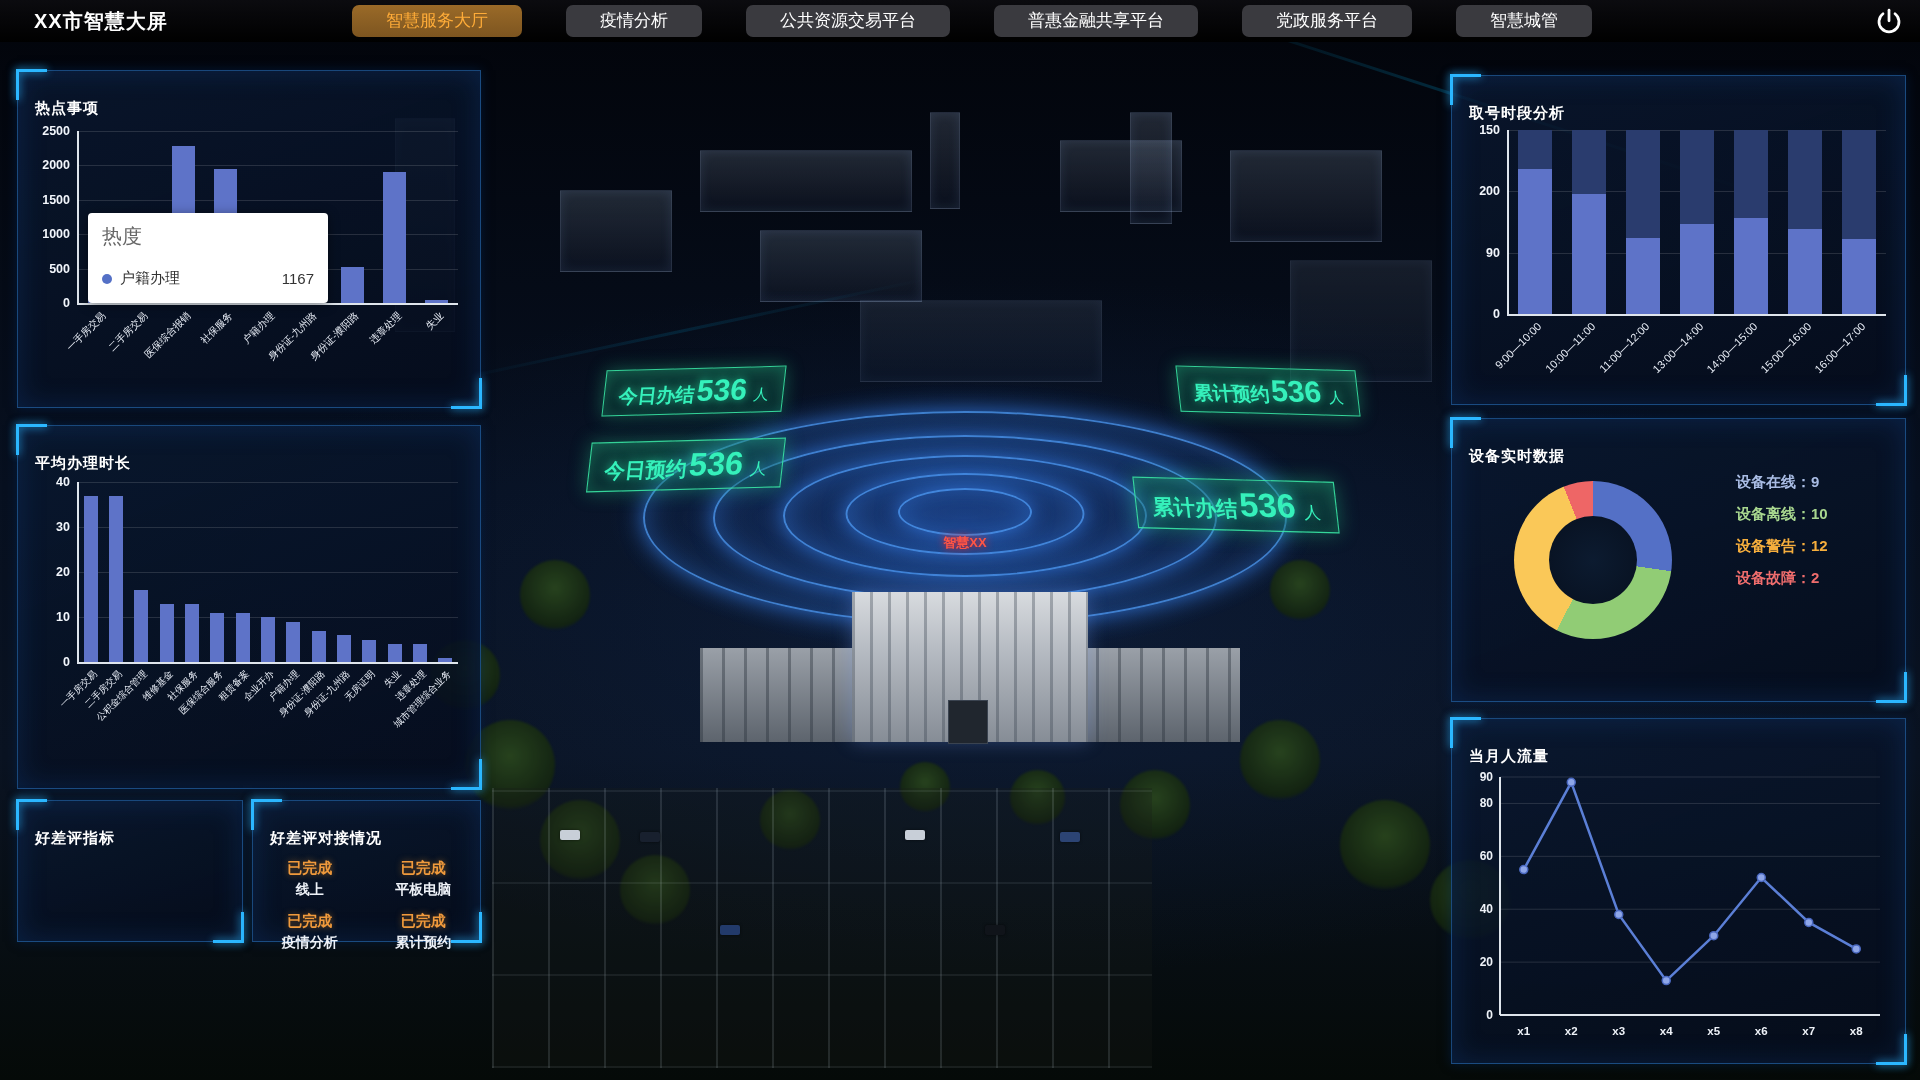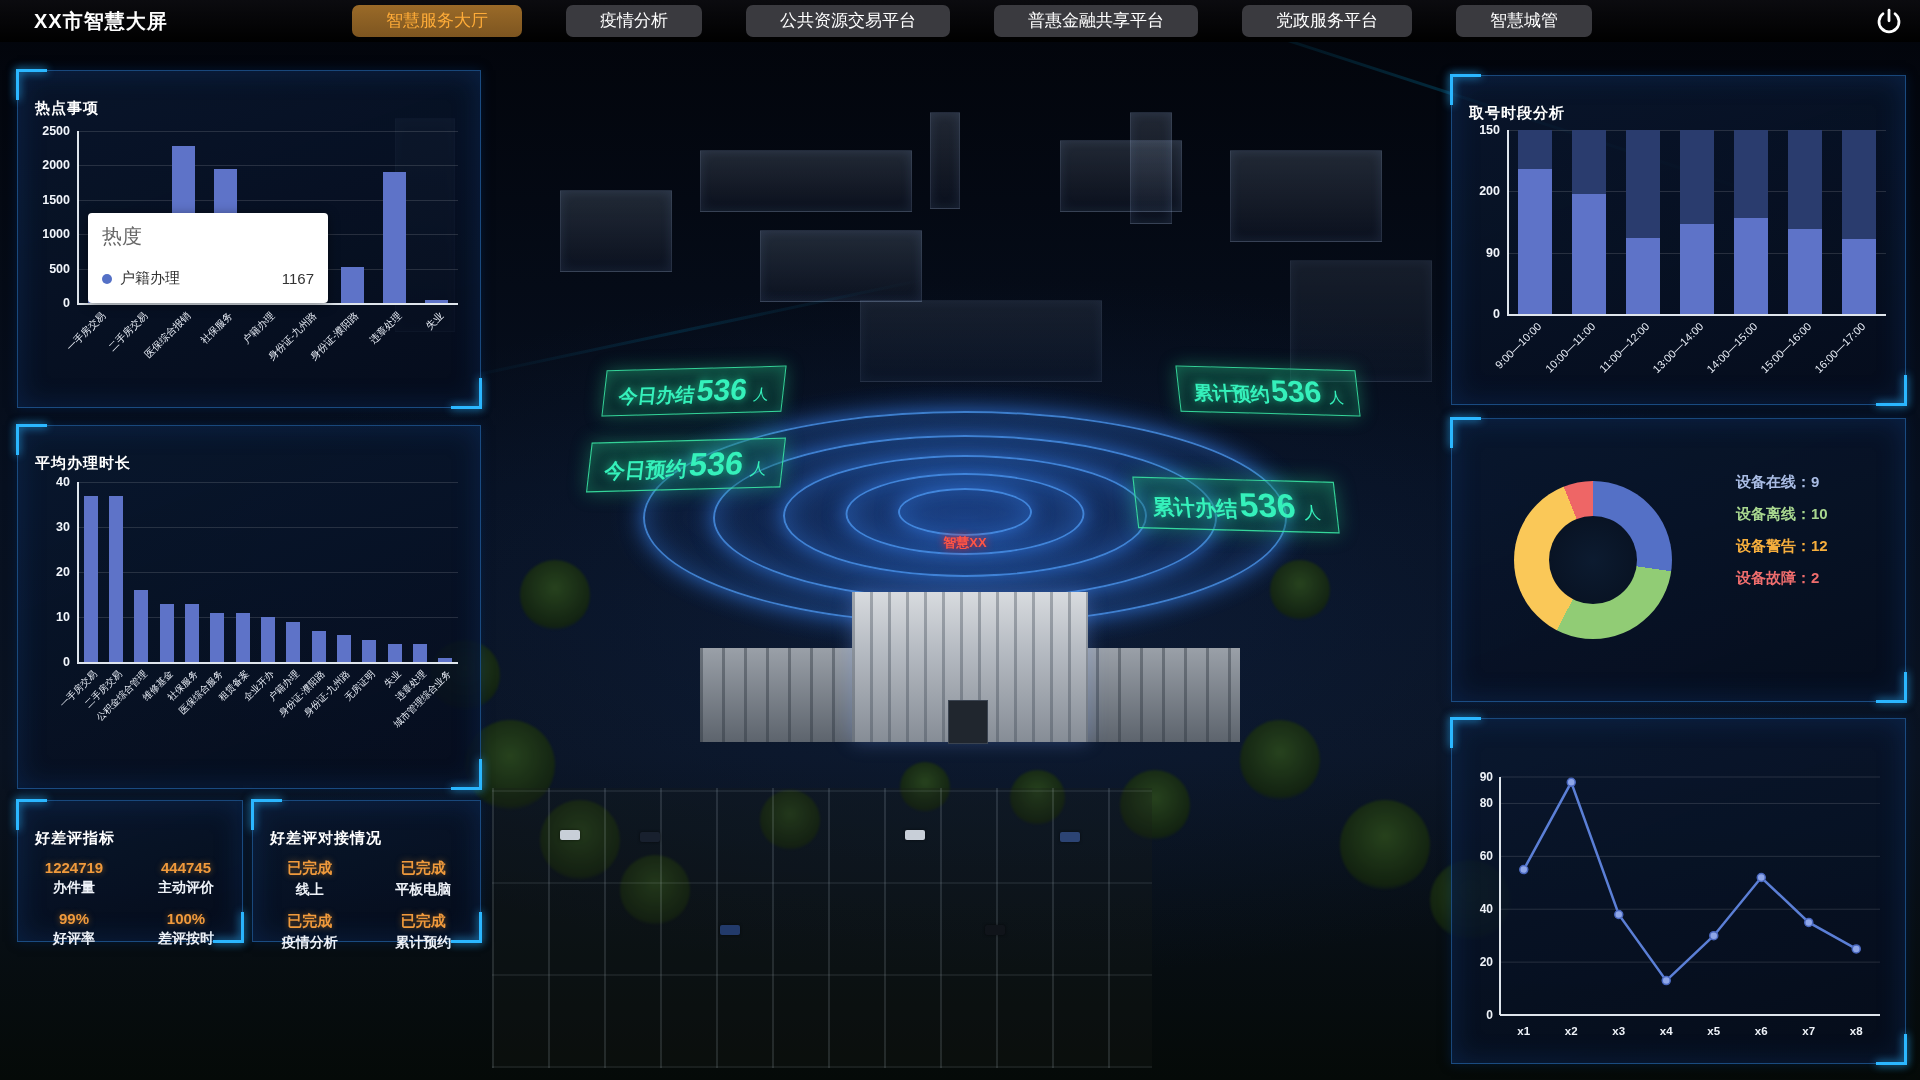--- a/index.html
+++ b/index.html
@@ -279,38 +279,20 @@
       <div class="xlab" style="left: 362.667px; top: 200px; font-size: 9.5px;">失业</div>
       <div class="bar" style="left: 381.033px; top: 176px; width: 13.9333px; height: 18px; background: rgb(94, 115, 200);"></div>
       <div class="xlab" style="left: 388px; top: 200px; font-size: 9.5px;">违章处理</div>
       <div class="bar" style="left: 406.367px; top: 189.5px; width: 13.9333px; height: 4.5px; background: rgb(94, 115, 200);"></div>
       <div class="xlab" style="left: 413.333px; top: 200px; font-size: 9.5px;">城市管理综合业务</div>
     </div>
 </div>
 
 <div id="panel-rating1" class="panel">
   <div class="panel-title">好差评指标</div>
-  <div class="stats-grid" id="rating1-stats">
-      <div class="stat">
-        <div class="stat-value">1224719</div>
-        <div class="stat-label">办件量</div>
-      </div>
-      <div class="stat">
-        <div class="stat-value">444745</div>
-        <div class="stat-label">主动评价</div>
-      </div>
-      <div class="stat">
-        <div class="stat-value">99%</div>
-        <div class="stat-label">好评率</div>
-      </div>
-      <div class="stat">
-        <div class="stat-value">100%</div>
-        <div class="stat-label">差评按时</div>
-      </div>
-    </div>
 </div>
 
 <div id="panel-rating2" class="panel">
   <div class="panel-title">好差评对接情况</div>
   <div class="stats-grid" id="rating2-stats">
       <div class="stat">
         <div class="stat-value">已完成</div>
         <div class="stat-label">线上</div>
       </div>
       <div class="stat">
@@ -358,32 +340,34 @@
       <div class="bar" style="left: 324.26px; top: 12px; width: 33.48px; height: 184px; background: rgb(42, 60, 110);"></div>
       <div class="bar" style="left: 324.26px; top: 111.36px; width: 33.48px; height: 84.64px; background: rgb(94, 115, 200);"></div>
       <div class="xlab" style="left: 341px; top: 202px; font-size: 11px;">15:00—16:00</div>
       <div class="bar" style="left: 378.26px; top: 12px; width: 33.48px; height: 184px; background: rgb(42, 60, 110);"></div>
       <div class="bar" style="left: 378.26px; top: 121.173px; width: 33.48px; height: 74.8267px; background: rgb(94, 115, 200);"></div>
       <div class="xlab" style="left: 395px; top: 202px; font-size: 11px;">16:00—17:00</div>
     </div>
 </div>
 
 <div id="panel-device" class="panel">
+  <div class="panel-title">设备实时数据</div>
   <div id="donut" style="background: conic-gradient(rgb(84, 112, 198) 0deg, rgb(84, 112, 198) 98.1818deg, rgb(145, 204, 117) 98.1818deg, rgb(145, 204, 117) 207.273deg, rgb(250, 200, 88) 207.273deg, rgb(250, 200, 88) 338.182deg, rgb(238, 102, 102) 338.182deg, rgb(238, 102, 102) 360deg);">
     <div id="donut-hole"></div>
   </div>
   <div id="device-legend">
       <div class="legend-row" style="color: rgb(169, 188, 228);">设备在线：9</div>
       <div class="legend-row" style="color: rgb(168, 215, 143);">设备离线：10</div>
       <div class="legend-row" style="color: rgb(246, 174, 61);">设备警告：12</div>
       <div class="legend-row" style="color: rgb(239, 109, 109);">设备故障：2</div>
     </div>
 </div>
 
 <div id="panel-flow" class="panel">
+  <div class="panel-title">当月人流量</div>
   <div id="chart-flow" class="chart"><svg width="432" height="288">
         <text x="31" y="256" fill="#eef2f8" font-size="12" font-weight="bold" text-anchor="end">0</text>
         <line x1="38" y1="199.11111111111111" x2="418" y2="199.11111111111111" stroke="rgba(255,255,255,.13)" stroke-width="1"></line>
         <text x="31" y="203.11111111111111" fill="#eef2f8" font-size="12" font-weight="bold" text-anchor="end">20</text>
         <line x1="38" y1="146.22222222222223" x2="418" y2="146.22222222222223" stroke="rgba(255,255,255,.13)" stroke-width="1"></line>
         <text x="31" y="150.22222222222223" fill="#eef2f8" font-size="12" font-weight="bold" text-anchor="end">40</text>
         <line x1="38" y1="93.33333333333334" x2="418" y2="93.33333333333334" stroke="rgba(255,255,255,.13)" stroke-width="1"></line>
         <text x="31" y="97.33333333333334" fill="#eef2f8" font-size="12" font-weight="bold" text-anchor="end">60</text>
         <line x1="38" y1="40.44444444444446" x2="418" y2="40.44444444444446" stroke="rgba(255,255,255,.13)" stroke-width="1"></line>
         <text x="31" y="44.44444444444446" fill="#eef2f8" font-size="12" font-weight="bold" text-anchor="end">80</text>

